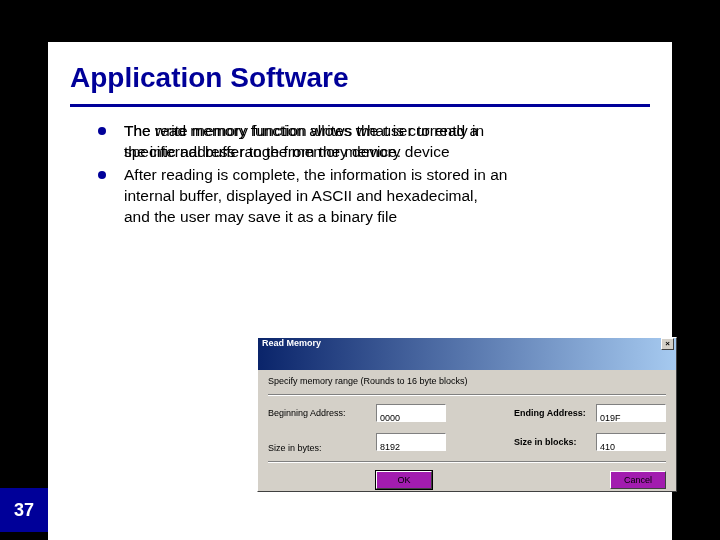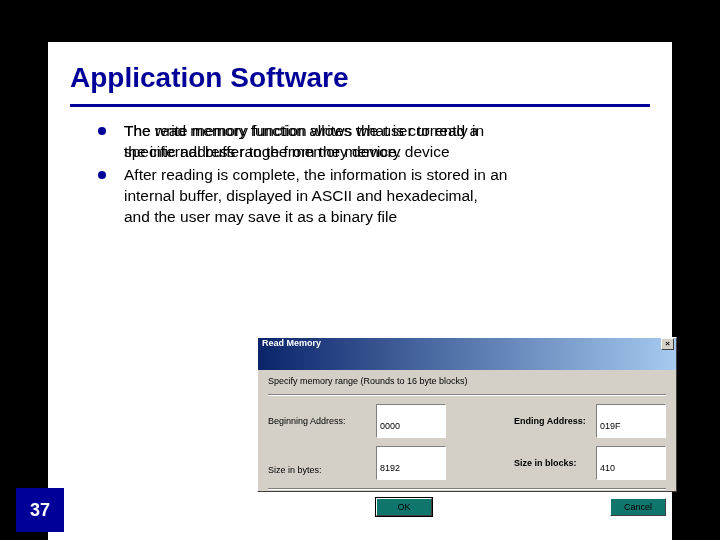--- a/index.html
+++ b/index.html
@@ -42,21 +42,21 @@
     flex: 0 0 8px;
   }
   .btext { flex: 1; position: relative; }
   .overlay {
     position: absolute;
     left: 0; top: 0;
     white-space: nowrap;
   }
   .page-badge {
     position: absolute;
-    left: 16px;
+    left: 0;
     top: 488px;
     width: 48px; height: 44px;
     background: #000099;
     color: #fff;
     font-size: 18px;
     font-weight: bold;
     display: flex;
     align-items: center;
     justify-content: center;
   }
@@ -108,32 +108,32 @@
   .dlg-body { padding: 6px 10px 6px 10px; }
   .dlg-row { display: flex; align-items: center; margin-bottom: 8px; }
   .dlg-label { font-size: 9px; color: #000; }
   .dlg-input {
     background: #fff;
     border-top: 1px solid #808080;
     border-left: 1px solid #808080;
     border-right: 1px solid #fff;
     border-bottom: 1px solid #fff;
     height: 15px;
-    padding: 16px 3px;
+    padding: 8px 3px;
     font-size: 9px;
     font-family: Tahoma, Arial, sans-serif;
   }
   .sep {
     height: 1px;
     border-top: 1px solid #808080;
     border-bottom: 1px solid #fff;
     margin: 2px 0 8px 0;
   }
   .dlg-btn {
-    background: #0f766e;
+    background: #a21caf;
     border-top: 1px solid #fff;
     border-left: 1px solid #fff;
     border-right: 1px solid #404040;
     border-bottom: 1px solid #404040;
     height: 18px;
     min-width: 56px;
     padding: 0 10px;
     font-size: 9px;
     display: inline-flex;
     align-items: center;

